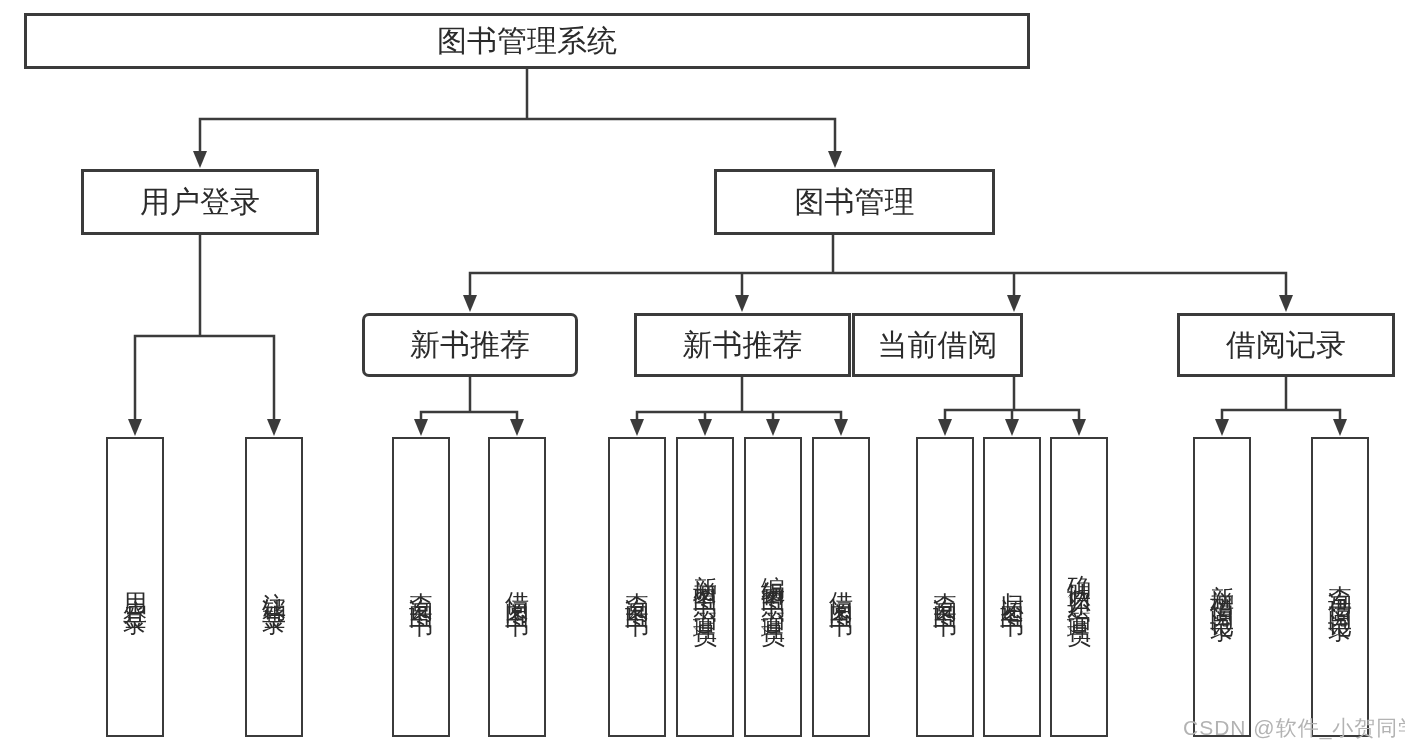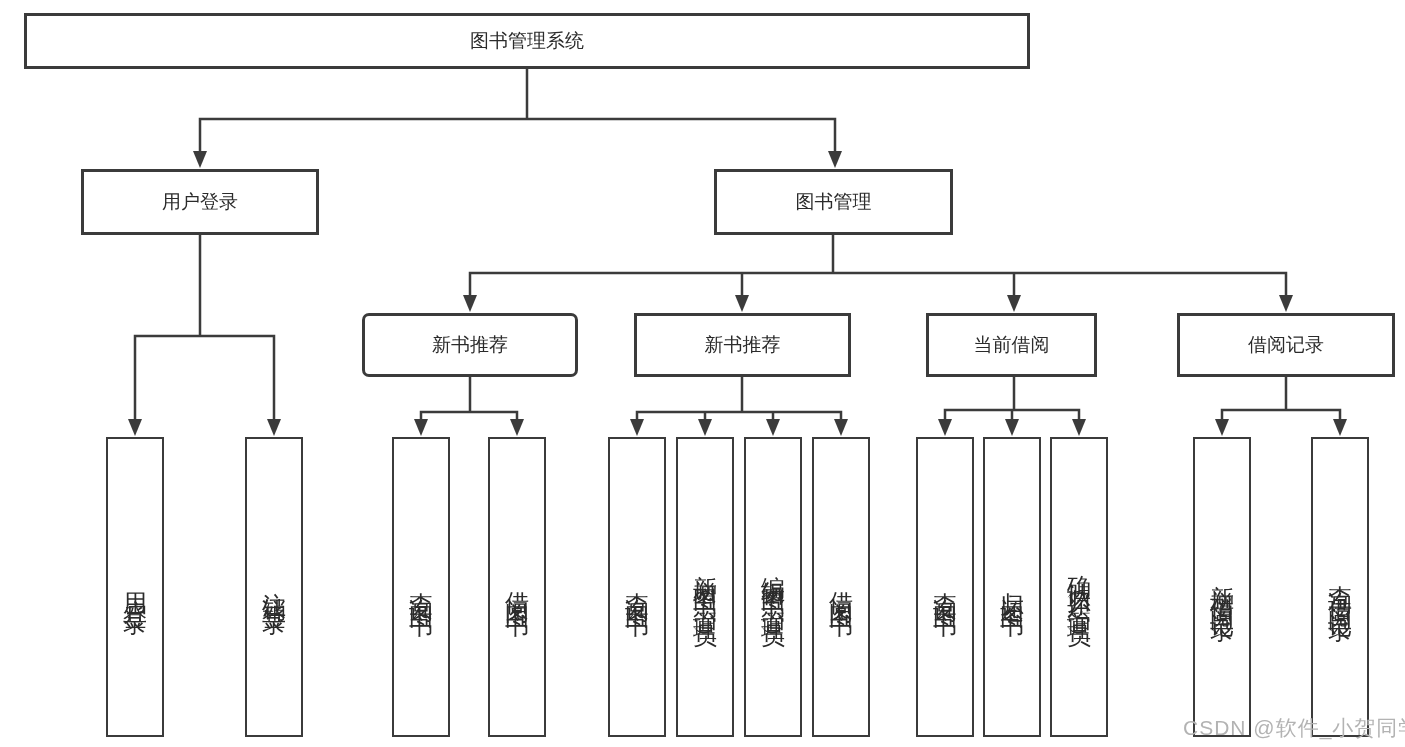--- a/index.html
+++ b/index.html
@@ -9,21 +9,21 @@
   .node{
     position:absolute;
     box-sizing:border-box;
     background:#ffffff;
     border:3px solid #3b3b3b;
     color:#2b2b2b;
     text-align:center;
     z-index:2;
     white-space:nowrap;
   }
-  .hbox{font-size:19px;}
+  .hbox{font-size:30px;}
   .root{line-height:50px;}
   .lvl2{line-height:60px;}
   .lvl3{line-height:58px;}
   .leaf{
     width:58px;height:300px;top:437px;
     border-width:2.5px;
     writing-mode:vertical-rl;
     text-orientation:mixed;
     font-size:24px;
     line-height:53px;
@@ -74,25 +74,25 @@
       <polygon points="1005,419 1019,419 1012,436"></polygon>
       <polygon points="1072,419 1086,419 1079,436"></polygon>
       <polygon points="1215,419 1229,419 1222,436"></polygon>
       <polygon points="1333,419 1347,419 1340,436"></polygon>
     </g>
   </svg>
 
   <div class="node hbox root" style="left:24px;top:13px;width:1006px;height:56px;">图书管理系统</div>
 
   <div class="node hbox lvl2" style="left:81px;top:169px;width:238px;height:66px;">用户登录</div>
-  <div class="node hbox lvl2" style="left:714px;top:169px;width:239px;height:66px;">图书管理</div>
+  <div class="node hbox lvl2" style="left:714px;top:169px;width:281px;height:66px;">图书管理</div>
 
   <div class="node hbox lvl3" style="left:362px;top:313px;width:216px;height:64px;border-radius:7px;">新书推荐</div>
   <div class="node hbox lvl3" style="left:634px;top:313px;width:217px;height:64px;">新书推荐</div>
-  <div class="node hbox lvl3" style="left:926px;top:313px;width:171px;height:64px;">当前借阅</div>
+  <div class="node hbox lvl3" style="left:852px;top:313px;width:171px;height:64px;">当前借阅</div>
   <div class="node hbox lvl3" style="left:1177px;top:313px;width:218px;height:64px;">借阅记录</div>
 
   <div class="node leaf" style="left:106px;">用户登录</div>
   <div class="node leaf" style="left:245px;">注销登录</div>
 
   <div class="node leaf" style="left:392px;">查询图书</div>
   <div class="node leaf" style="left:488px;">借阅图书</div>
 
   <div class="node leaf" style="left:608px;">查询图书</div>
   <div class="node leaf" style="left:676px;">新增图书（管理员）</div>

